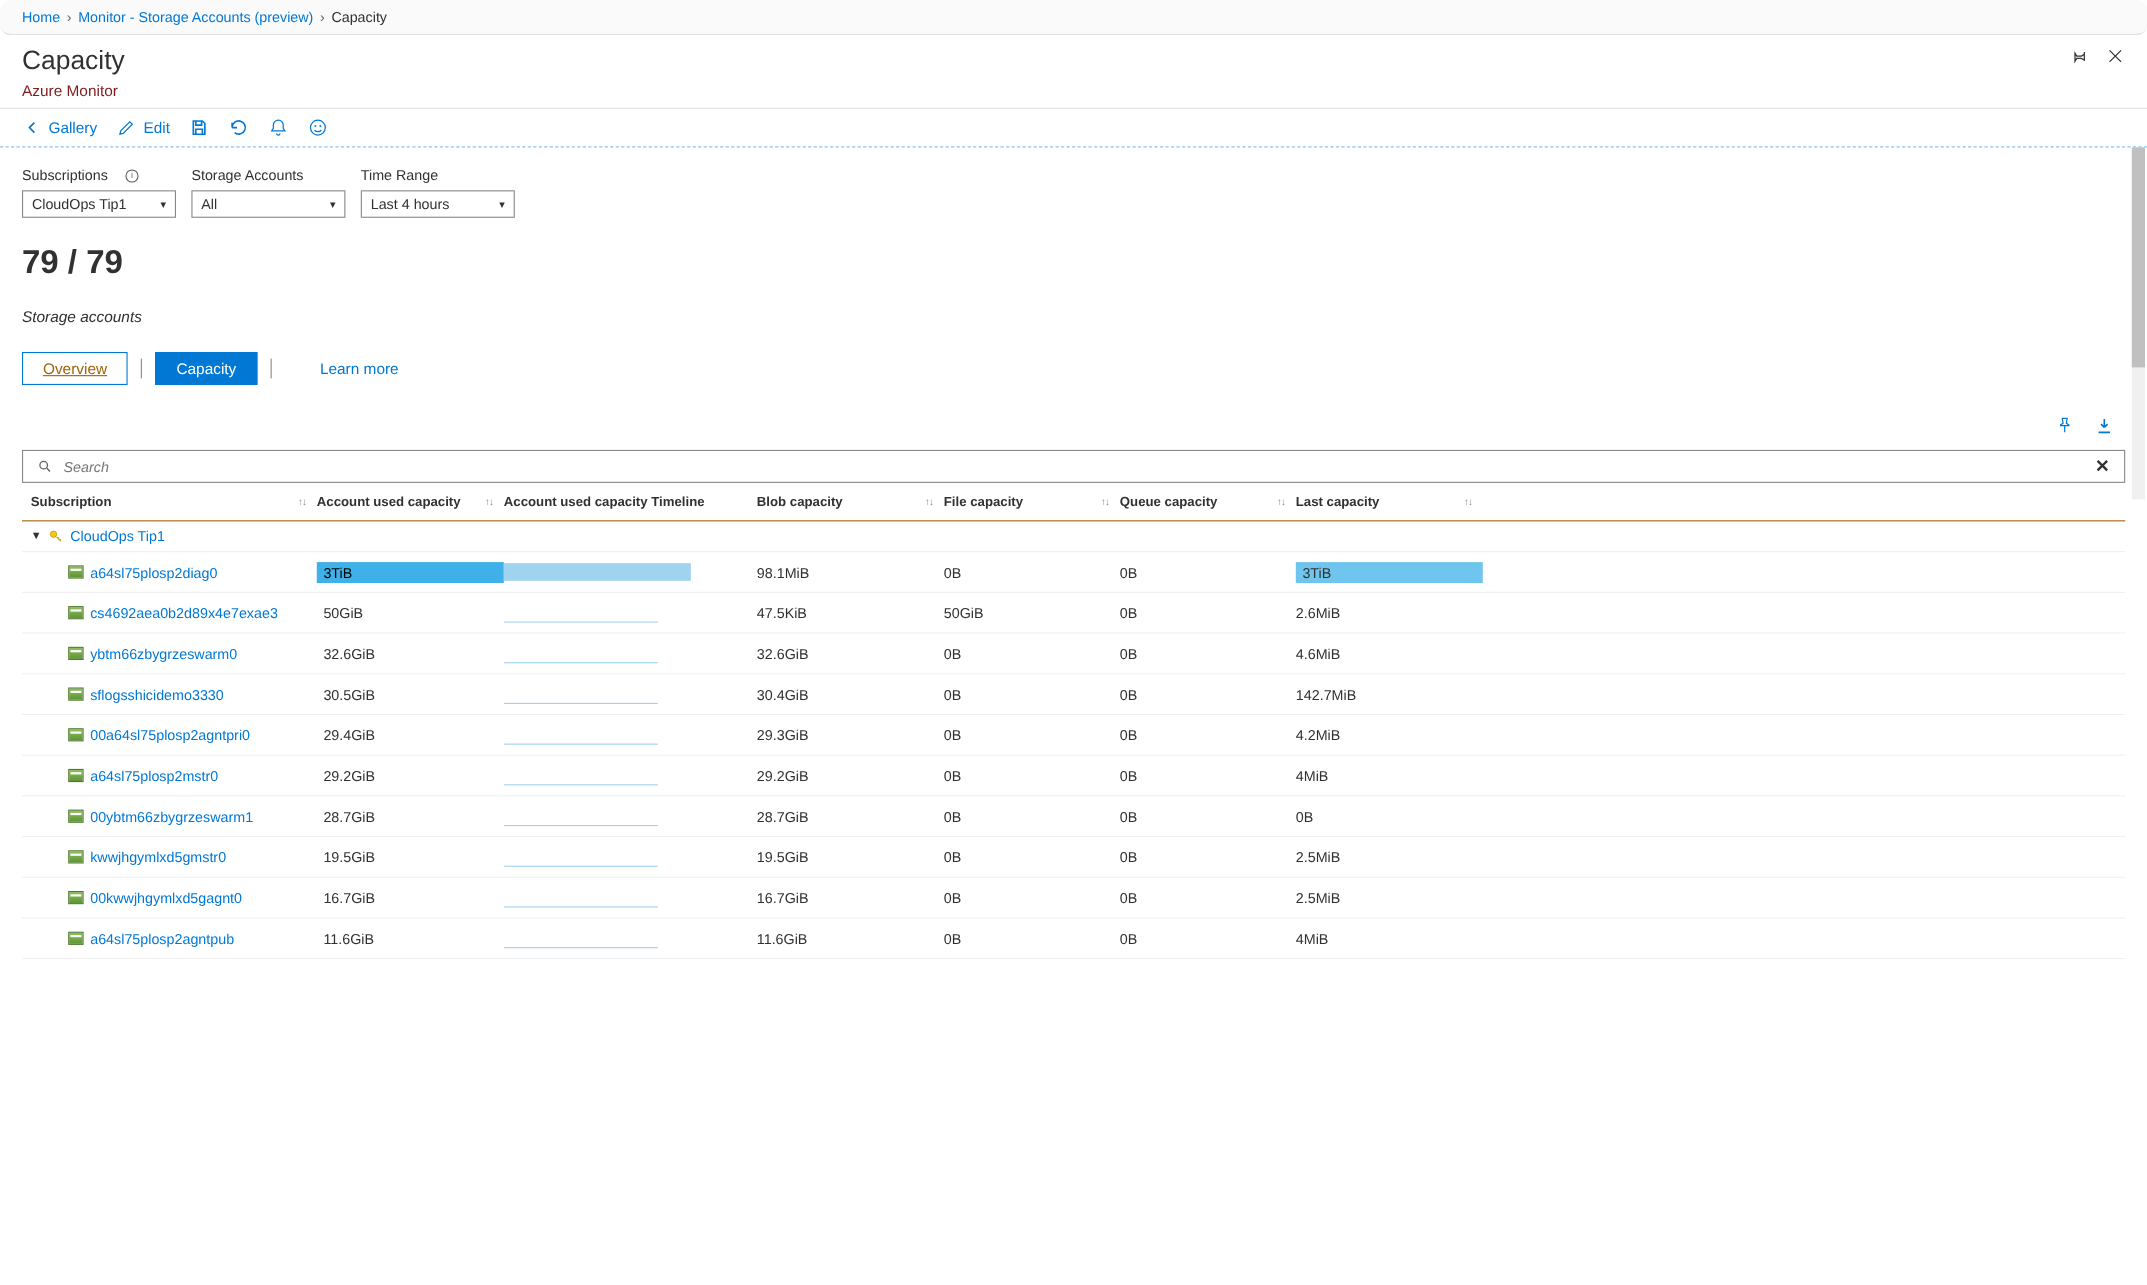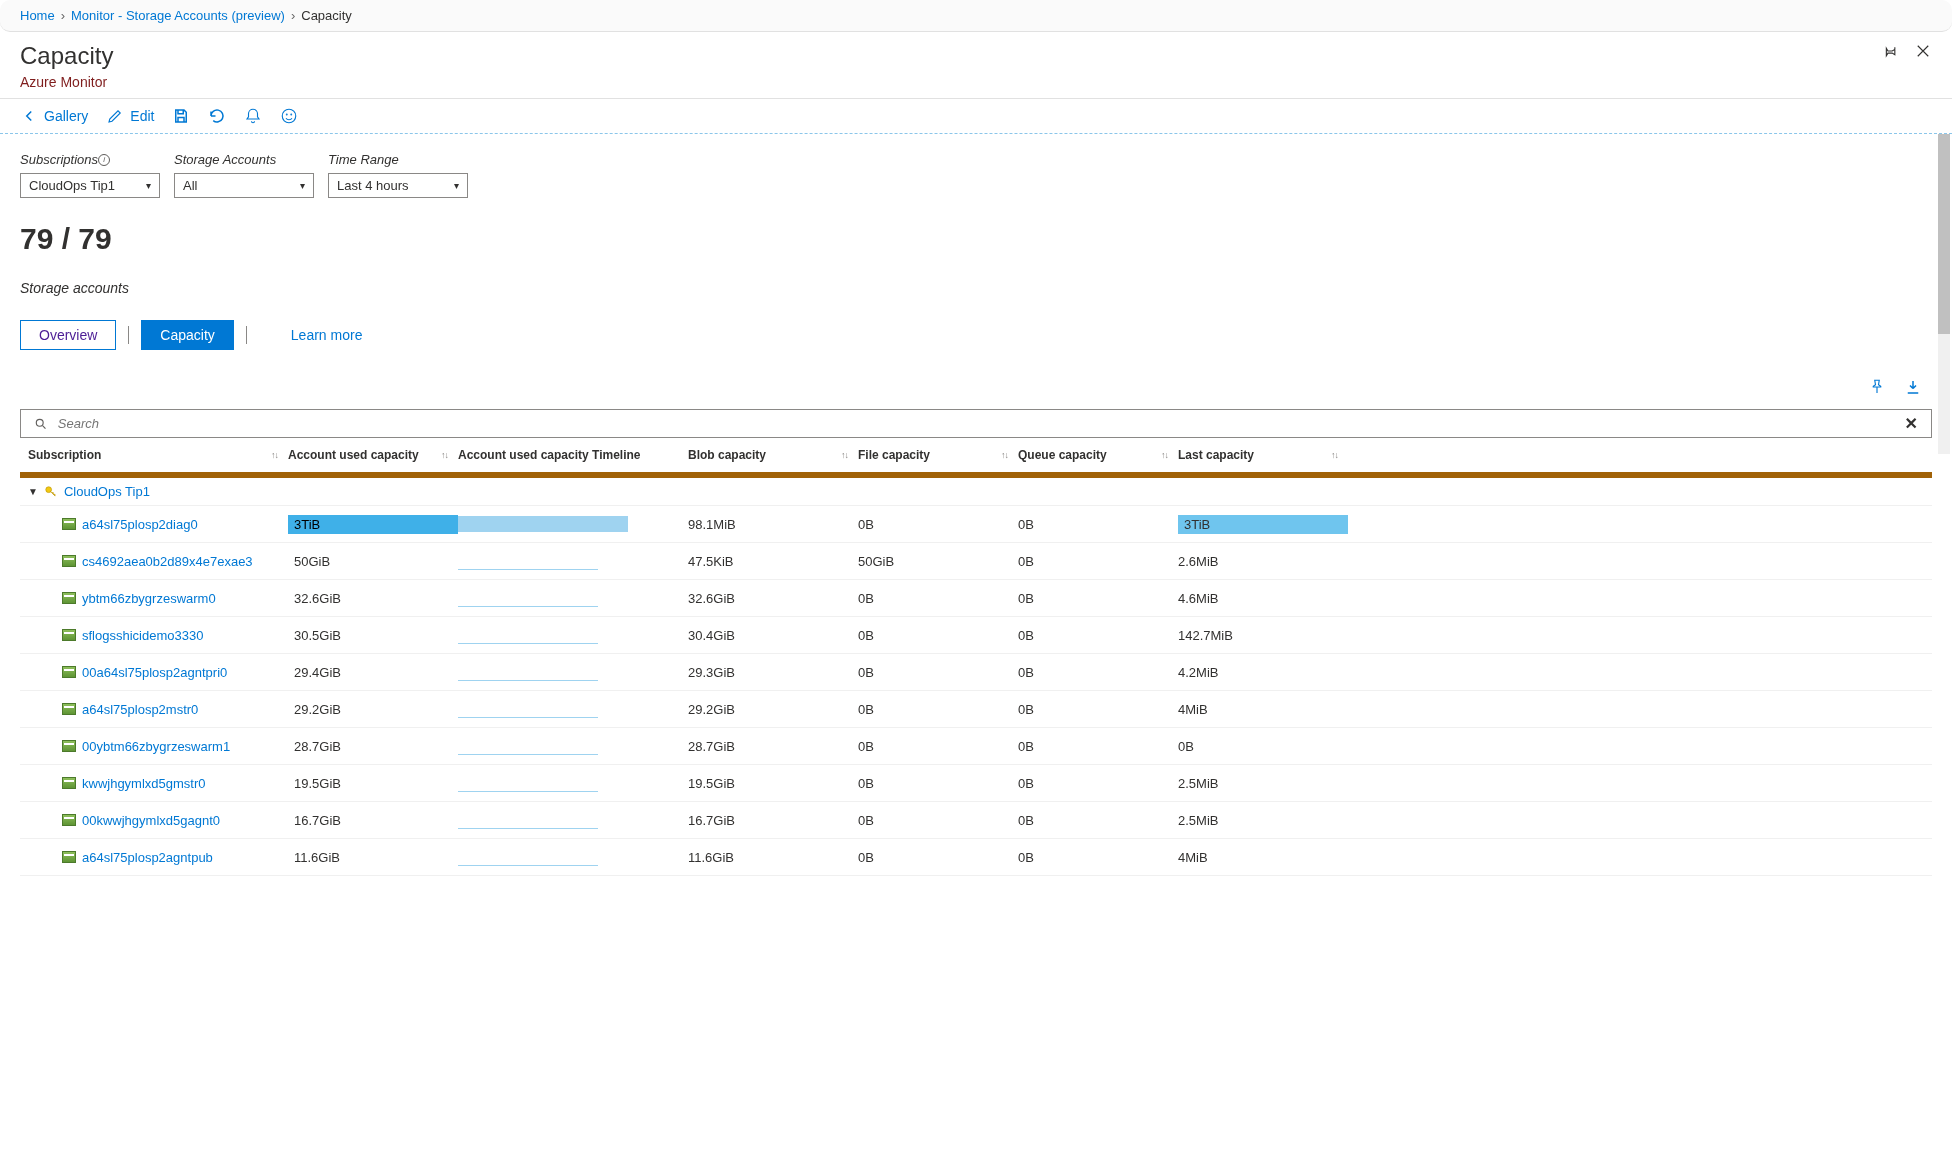--- a/index.html
+++ b/index.html
@@ -17,45 +17,45 @@
 .header-actions .icon-btn { width: 18px; height: 18px; cursor: pointer; color: #323130; display: flex; align-items: center; justify-content: center; }
 
 .toolbar { padding: 8px 20px; display: flex; align-items: center; gap: 18px; border-bottom: 1px dashed #8bc6ea; }
 .toolbar a, .toolbar .tool-btn { display: inline-flex; align-items: center; gap: 6px; color: #0078d4; cursor: pointer; font-size: 14px; }
 .toolbar svg { width: 18px; height: 18px; }
 .toolbar .icon-only svg { width: 18px; height: 18px; }
 
 .content { padding: 18px 20px 0 20px; position: relative; }
 .filter-row { display: flex; gap: 14px; margin-bottom: 24px; }
 .filter-group { display: flex; flex-direction: column; gap: 6px; }
-.filter-label { font-size: 13px; color: #323130; display:flex; align-items:center; gap:0;font-style:italic;}
+.filter-label { font-size: 13px; color: #323130; display:flex; align-items:center; gap:16px;}
 .filter-label .info { width:12px; height:12px; border:1px solid #605e5c; border-radius:50%; display:inline-flex; align-items:center; justify-content:center; font-size:8px; color:#605e5c;}
 .select { border: 1px solid #8a8886; padding: 4px 8px; min-width: 140px; display: flex; justify-content: space-between; align-items: center; background: #fff; cursor: pointer; font-size: 13px; }
 .select .chev { font-size: 10px; }
 
 .count { font-size: 30px; font-weight: 700; margin-bottom: 24px; }
 .count-label { font-style: italic; font-size: 14px; color: #323130; margin-bottom: 24px; }
 
 .tabs-row { display: flex; align-items: center; gap: 12px; margin-bottom: 28px; }
 .pill { border: 1px solid #0078d4; padding: 6px 18px; font-size: 14px; cursor: pointer; background:#fff; }
 .pill.active { background: #0078d4; color: #fff; }
-.pill.outlined { color: #4c1d95; }
+.pill.outlined { color: #a16207; text-decoration: underline; }
 .vsep { width: 1px; height: 18px; background: #8a8886; }
 .link-plain { color: #0078d4; font-size: 14px; cursor: pointer; padding-left: 32px; }
 
 .table-actions { display: flex; justify-content: flex-end; gap: 18px; padding-right: 10px; margin-bottom: 10px; }
 .table-actions svg { width: 18px; height: 18px; cursor: pointer; color: #0078d4; }
 
 .search-box { display: flex; align-items: center; border: 1px solid #8a8886; padding: 4px 13px; margin-bottom: 0; position: relative; }
 .search-box input { border: none; outline: none; width: 100%; font-size: 13px; font-style: italic; color: #605e5c; padding:2px 4px;}
 .search-box .clear { font-size: 16px; font-weight: bold; cursor: pointer; color: #323130; }
 .search-box .mag { width: 14px; height: 14px; margin-right: 6px; color: #605e5c; }
 
 .table { width: 100%; }
-.thead { display: grid; grid-template-columns: 260px 170px 230px 170px 160px 160px 170px; padding: 10px 8px; border-bottom: 6px solid #a16207; font-size: 12px; font-weight: 600; align-items: center; }
+.thead { display: grid; grid-template-columns: 260px 170px 230px 170px 160px 160px 170px; padding: 10px 8px; border-bottom: 1px solid #a16207; font-size: 12px; font-weight: 600; align-items: center; }
 .thead .col { display: flex; align-items: center; justify-content: space-between; padding-right: 10px; }
 .sort-arrows { font-size: 9px; color: #8a8886; letter-spacing: -1px; }
 .group-row { padding: 6px 8px; display: flex; align-items: center; gap: 6px; border-bottom: 1px solid #f0f0f0; }
 .group-row .caret { font-size: 10px; }
 .group-row .key { width: 14px; height: 14px; color: #f2c811; }
 .group-row a { color: #0078d4; font-size: 13px; }
 .trow { display: grid; grid-template-columns: 260px 170px 230px 170px 160px 160px 170px; padding: 8px 8px; border-bottom: 1px solid #f0f0f0; font-size: 13px; align-items: center; }
 .trow .name { display: flex; align-items: center; gap: 6px; padding-left: 34px; }
 .trow .name .sicon { width: 14px; height: 12px; background: linear-gradient(#8ebf5b,#5e9434); border:1px solid #4c7a2b; position:relative;}
 .trow .name .sicon::before { content:""; position:absolute; top:2px; left:1px; right:1px; height:2px; background:#fff;}

